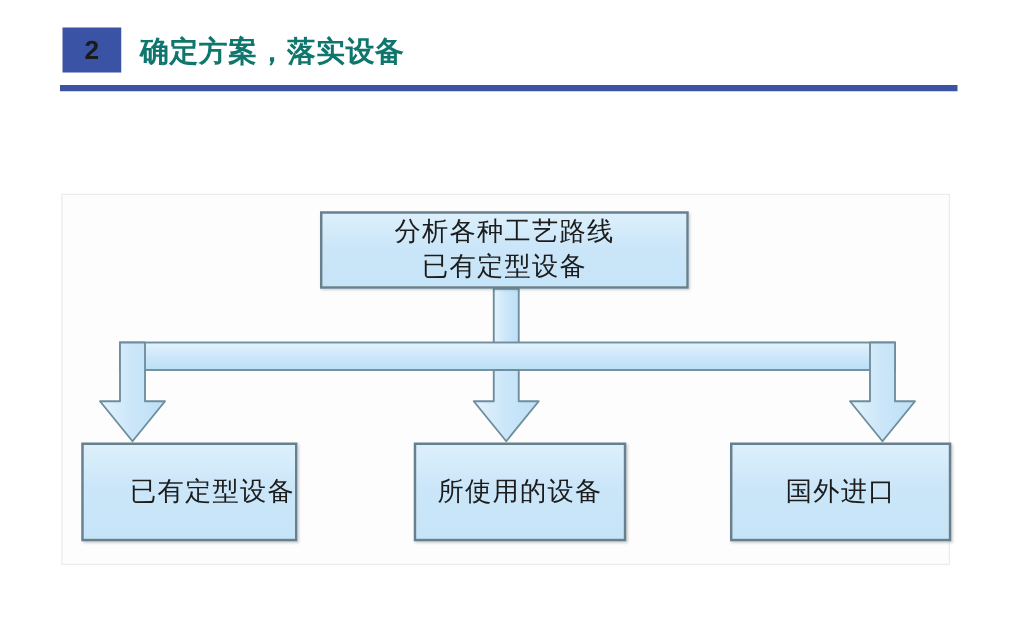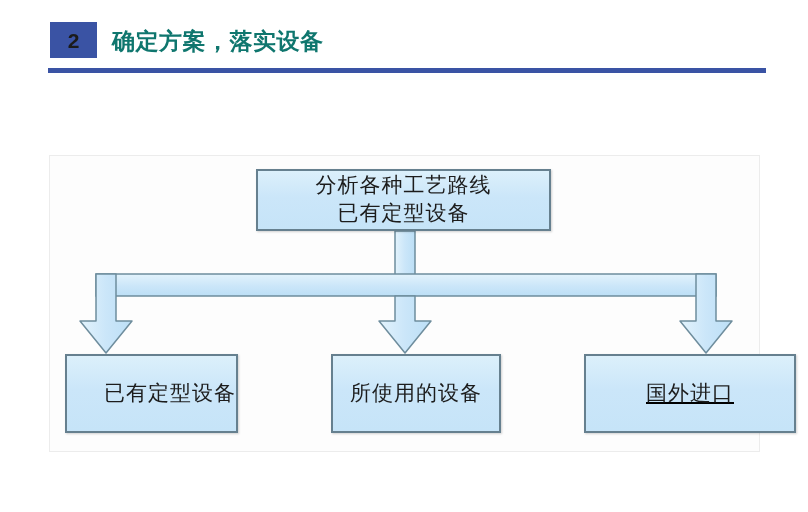--- a/index.html
+++ b/index.html
@@ -57,21 +57,21 @@
     font-size:19px; color:#1c1c1c; line-height:1.32;
     letter-spacing:1px;
   }
   .node-top {
     left:206px; top:13px; width:295px; height:62px;
   }
   .node-top .node-text { font-size:21px; }
 
   .node-b1 { left:15px;  top:198px; width:173px; height:79px;justify-content:flex-end; }
   .node-b2 { left:281px; top:198px; width:170px; height:79px; }
-  .node-b3 { left:534px; top:198px; width:212px; height:79px;text-decoration:underline; }
+  .node-b3 { left:534px; top:198px; width:177px; height:79px; }
   .node-b1 .node-text, .node-b2 .node-text, .node-b3 .node-text { font-size:21px; }
 
   
   .connector { position:absolute; left:0; top:0; width:711px; height:297px; }
   .connector svg { display:block; }
 </style>
 </head>
 <body>
 
 <div class="slide">

